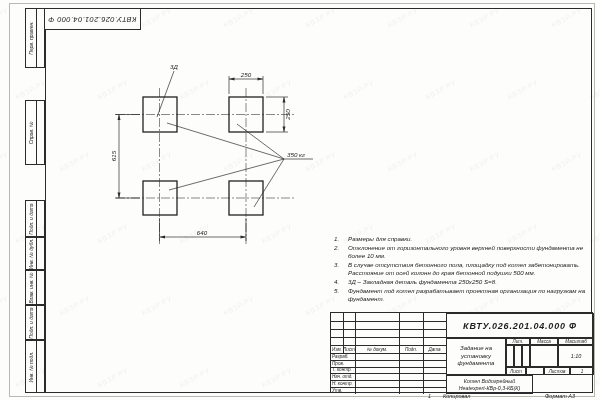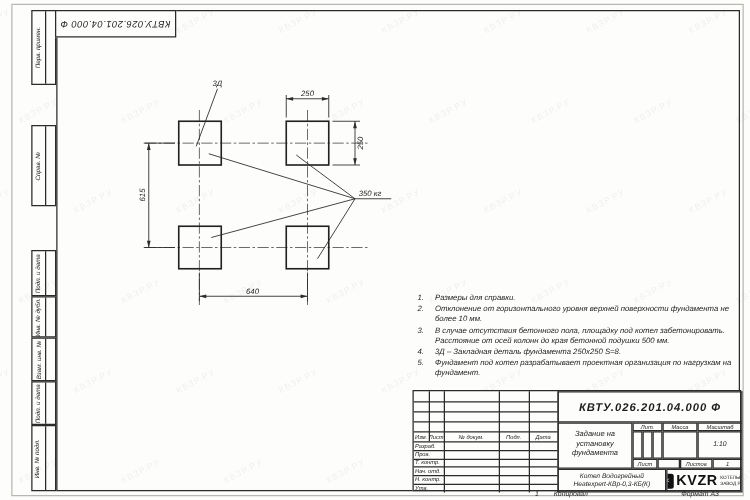--- a/index.html
+++ b/index.html
@@ -268,29 +268,19 @@
     <div class="cell" style="left:195px;top:54px;width:18px;height:8px;"></div>
     <div class="cell f45" style="left:213px;top:54px;width:26px;height:8px;">Листов</div>
     <div class="cell f45" style="left:239px;top:54px;width:24px;height:8px;">1</div>
 
     <div class="cell product" style="left:115px;top:62px;width:87px;height:19px;padding:1px;">
       <div>
         <div>Котел Водогрейный</div>
         <div>Heatexpert-КВр-0,3-КБ(К)</div>
       </div>
     </div>
-    <div class="cell" style="left:202px;top:62px;width:61px;height:19px;">
-      <div class="logo-wrap">
-        <span class="logo-mark">✶</span>
-        <span class="logo-txt">KVZR</span>
-        <span class="logo-sub">
-          <div>КОТЕЛЬНЫЙ</div>
-          <div>ЗАВОД РЭП</div>
-        </span>
-      </div>
-    </div>
   </div>
 
   <div class="abs footer-txt" style="left:428px;top:393px;">1</div>
   <div class="abs footer-txt" style="left:443px;top:393px;">Копировал</div>
   <div class="abs footer-txt" style="left:545px;top:393px;">Формат А3</div>
 
 </div>
 
 </body></html>

